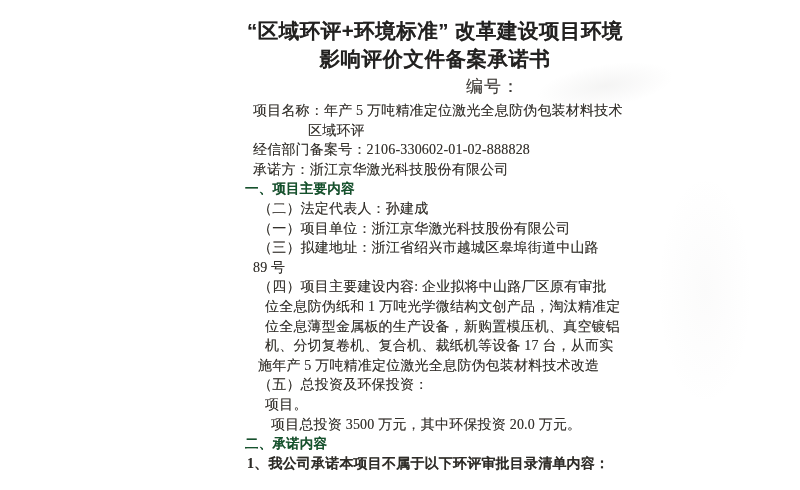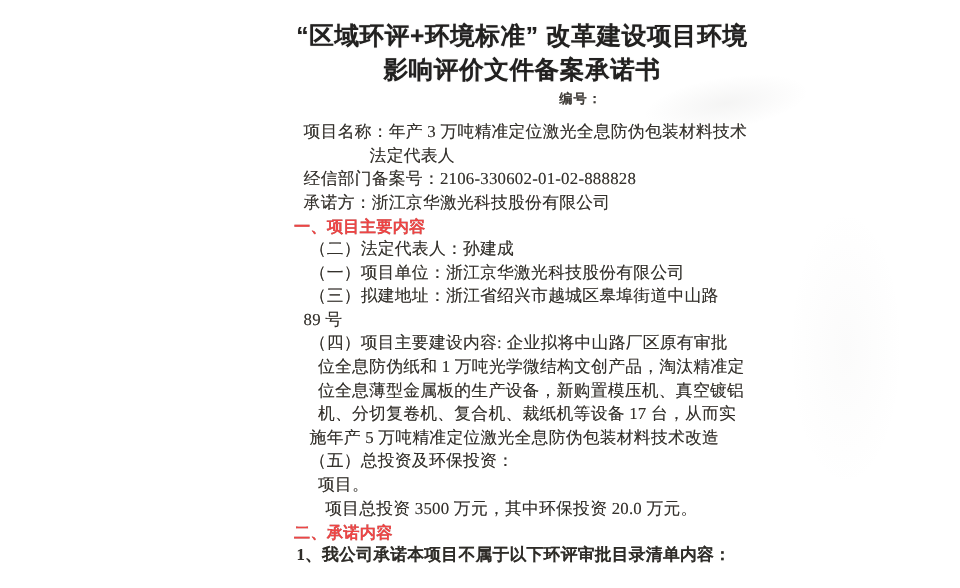--- a/index.html
+++ b/index.html
@@ -49,22 +49,22 @@
     line-height: 27.5px;
     letter-spacing: 0.5px;
     color: #222120;
     text-shadow: 0 0 0.6px rgba(45,44,42,0.5);
   }
   .title-line { display: block; }
   .serial {
     position: absolute;
     left: 466px;
     top: 75px;
-    font-size: 11px;
-    font-weight: 700;
+    font-size: 17px;
+    font-weight: 400;
     letter-spacing: 1px;
     color: #403d39;
     text-shadow: 0 0 0.5px rgba(64,61,57,0.45);
   }
   .content {
     position: absolute;
     left: 253px;
     top: 101px;
     width: 420px;
     font-size: 14px;
@@ -83,21 +83,21 @@
   .line.hang       { padding-left: 55px; }
   .line.item       { margin-left: 5px; }
   .line.para-first { margin-left: -8px; }
   .line.para       { margin-left: 12px; }
   .line.para-mid   { margin-left: 5px; }
   .line.heading {
     margin-left: -8px;
     font-family: "Liberation Sans", "DejaVu Sans", sans-serif;
     font-weight: 700;
     font-size: 13.5px;
-    color: #ef4444;
+    color: #14532d;
   }
   .line.numbered {
     margin-left: -6px;
     font-weight: 700;
     color: #2e2c28;
   }
 </style>
 </head>
 <body>
 
@@ -106,22 +106,22 @@
   <div class="smudge-2"></div>
 
   <h1 class="title">
     <span class="title-line">“区域环评+环境标准” 改革建设项目环境</span>
     <span class="title-line">影响评价文件备案承诺书</span>
   </h1>
 
   <div class="serial">编号：</div>
 
   <div class="content" id="doc-lines">
-      <div class="line field">项目名称：年产 3 万吨精准定位激光全息防伪包装材料技术</div>
-      <div class="line hang">法定代表人</div>
+      <div class="line field">项目名称：年产 5 万吨精准定位激光全息防伪包装材料技术</div>
+      <div class="line hang">区域环评</div>
       <div class="line field">经信部门备案号：2106-330602-01-02-888828</div>
       <div class="line field">承诺方：浙江京华激光科技股份有限公司</div>
       <div class="line heading">一、项目主要内容</div>
       <div class="line item">（二）法定代表人：孙建成</div>
       <div class="line item">（一）项目单位：浙江京华激光科技股份有限公司</div>
       <div class="line item">（三）拟建地址：浙江省绍兴市越城区皋埠街道中山路</div>
       <div class="line field">89 号</div>
       <div class="line item">（四）项目主要建设内容: 企业拟将中山路厂区原有审批</div>
       <div class="line para">位全息防伪纸和 1 万吨光学微结构文创产品，淘汰精准定</div>
       <div class="line para">位全息薄型金属板的生产设备，新购置模压机、真空镀铝</div>

